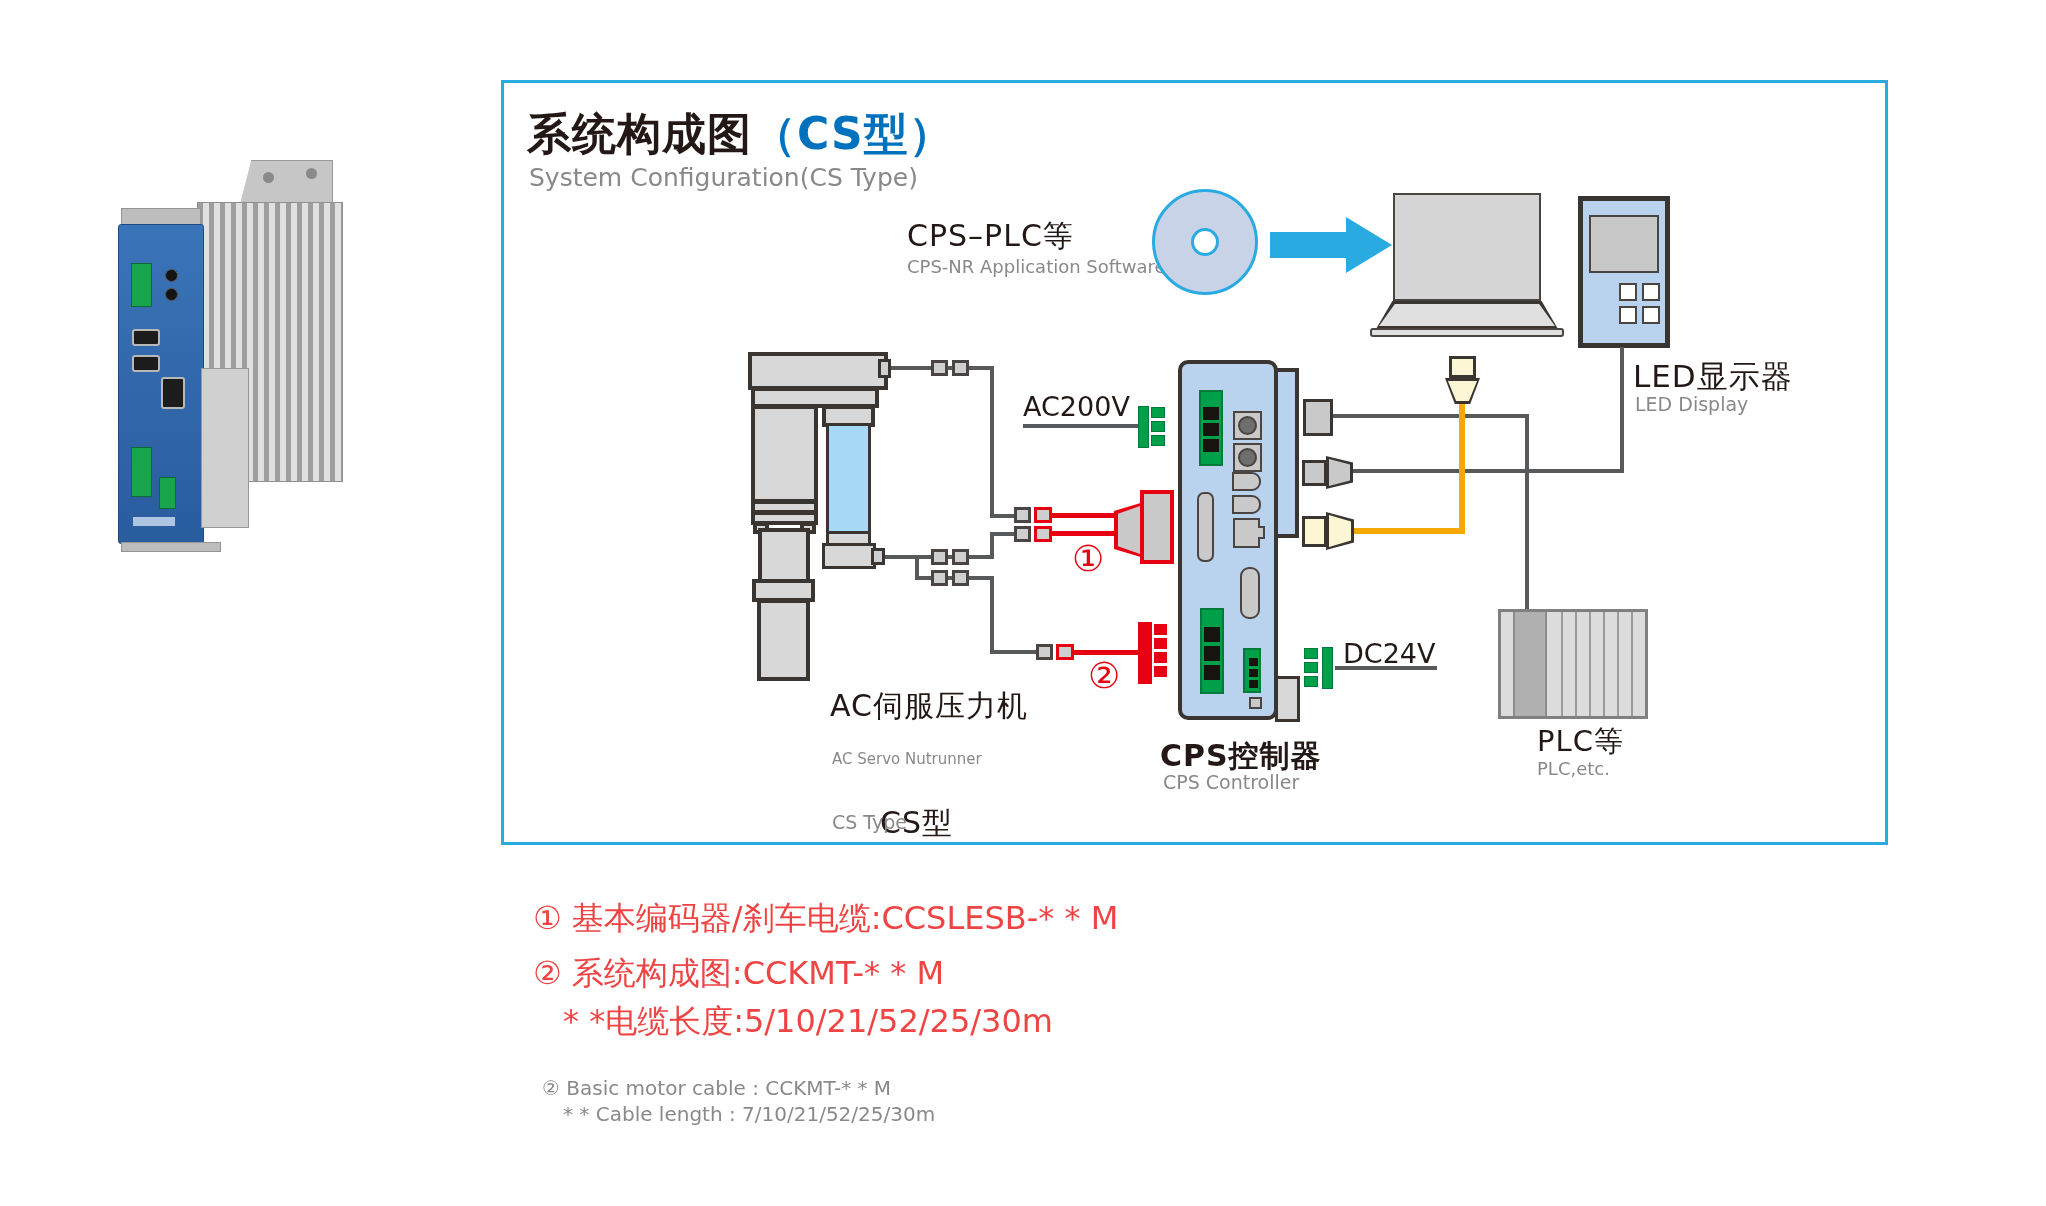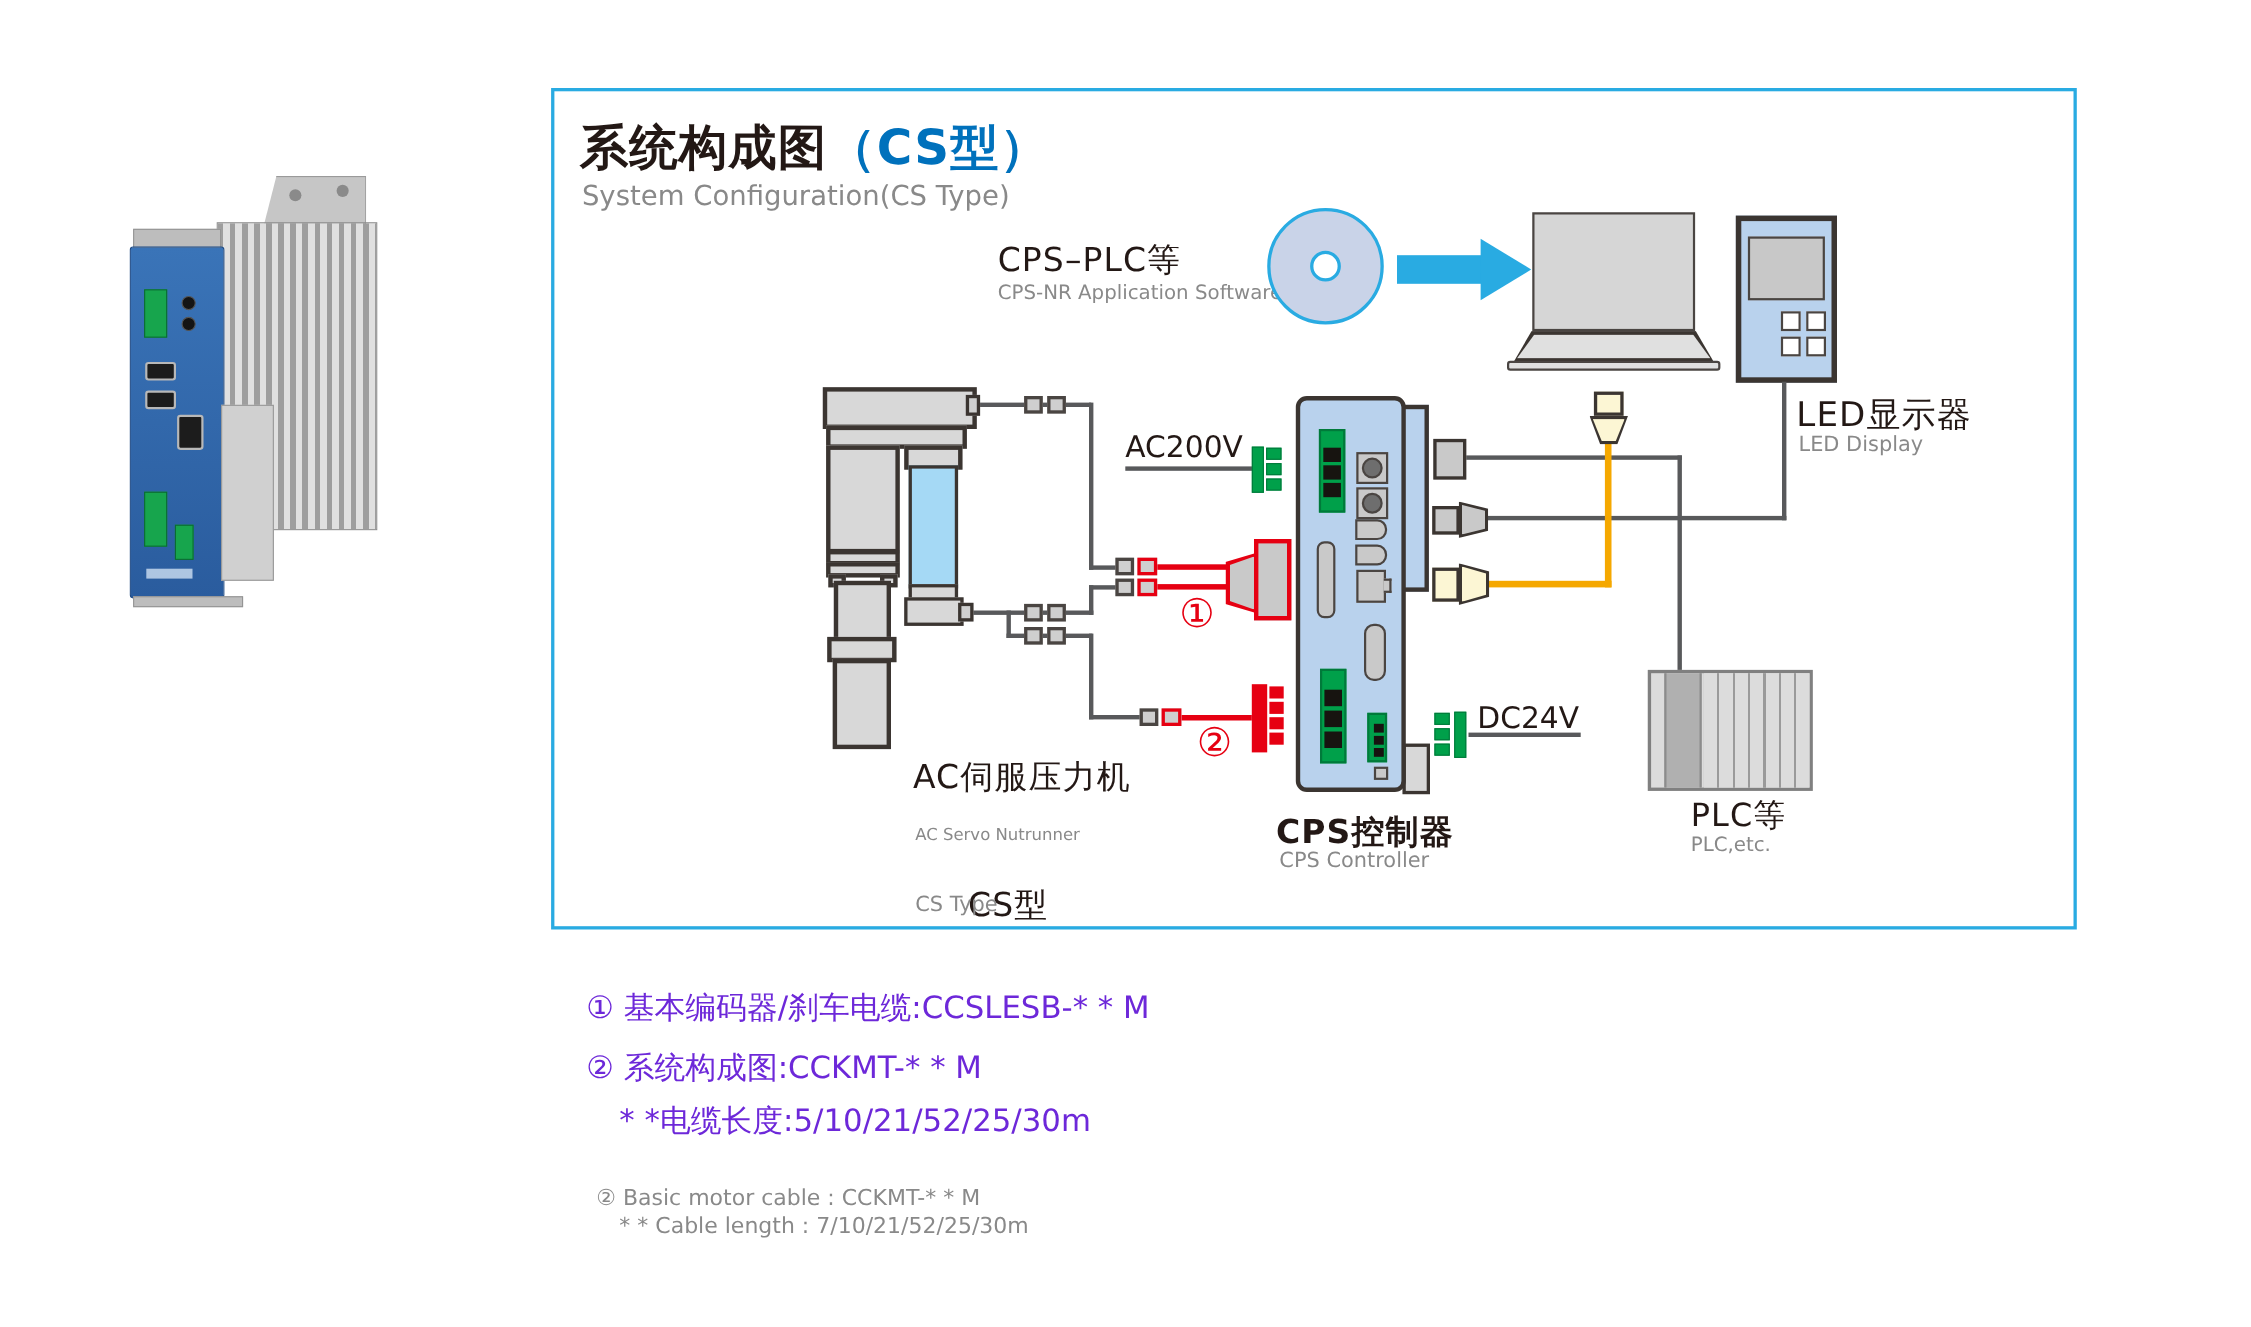--- a/index.html
+++ b/index.html
@@ -10,21 +10,21 @@
   #frame{position:absolute;left:501px;top:80px;width:1387px;height:765px;
          border:3px solid #29abe2;background:#fff;box-sizing:border-box;}
   
   .t-title{font-size:44px;font-weight:bold;letter-spacing:1px;color:#231815;white-space:nowrap;}
   .t-title .blue{color:#0071bc;}
   .t-sub{font-size:25px;color:#898989;white-space:nowrap;}
   .t-cn{font-size:30px;color:#231815;letter-spacing:1px;white-space:nowrap;}
   .t-en{font-size:18px;color:#898989;white-space:nowrap;}
   .t-bold{font-weight:bold;}
   .marker{font-size:36px;color:#e60012;line-height:1;}
-  .note-red{font-size:28px;color:#6d28d9;white-space:nowrap;}
+  .note-red{font-size:32px;color:#ef4444;white-space:nowrap;}
   .note-gray{font-size:20px;color:#898989;white-space:nowrap;}
   
   .wire{position:absolute;background:#58595b;}
   .ywire{position:absolute;background:#f5a800;z-index:6;}
   .rwire{position:absolute;background:#e60012;z-index:5;}
   .sq{position:absolute;width:17px;height:16px;background:#cfcfcf;border:3px solid #4a4542;box-sizing:border-box;z-index:7;}
   .sq.red{border-color:#e60012;}
   .gray-fill{background:#d8d8d8;border:4px solid #3b3531;}
   .panel-blue{background:#b9d2ed;border:4px solid #3b3531;}
   .trap{position:absolute;background:#3b3531;}

